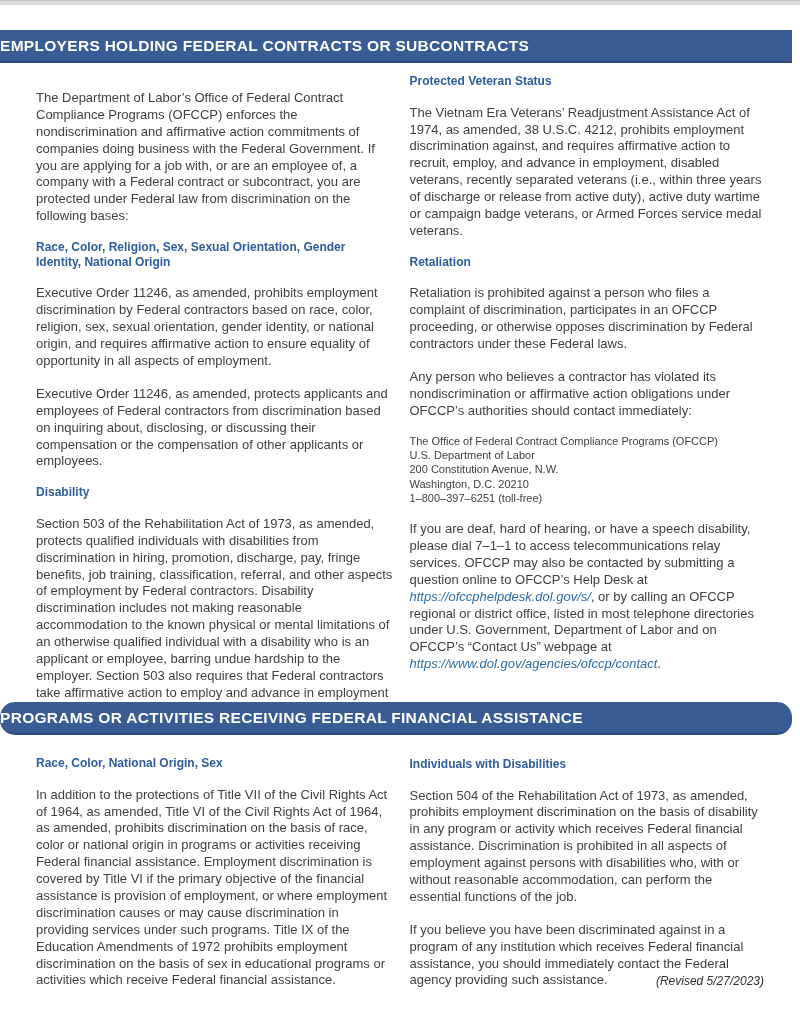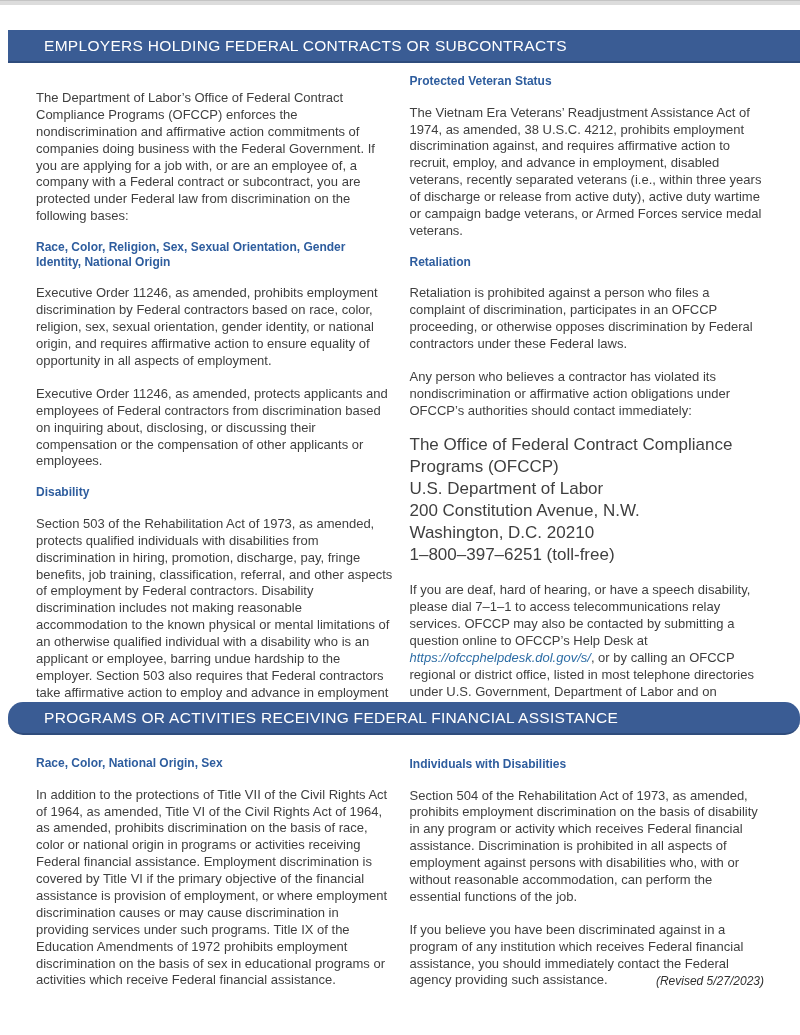--- a/index.html
+++ b/index.html
@@ -9,26 +9,26 @@
     background:#ffffff;
     font-family:"Liberation Sans", sans-serif;
     color:#3f3f3f;
     overflow:hidden;
   }
   .top-edge{
     position:absolute;top:0;left:0;width:800px;height:5px;
     background:#dcdcdc;border-top:1px solid #c4c4c4;box-sizing:border-box;
   }
   .banner{
-    position:absolute;left:8px;width:792px;height:33px;
+    position:absolute;left:0;width:792px;height:33px;
     background:#3a5c94;
     color:#ffffff;
     display:flex;align-items:center;
-    padding-left:36px;box-sizing:border-box;
-    font-weight:normal;font-size:15.5px;letter-spacing:0.3px;
+    box-sizing:border-box;
+    font-weight:bold;font-size:15.5px;letter-spacing:0.3px;
     border-bottom:2px solid #2f4c7c;
   }
   .banner-1{top:30px;}
   .banner-2{top:702px;border-radius:15px;}
   .cols{
     position:absolute;left:0;width:800px;
     display:flex;gap:17px;
     padding:0 34px 0 36px;box-sizing:border-box;
   }
   .cols-1{top:74px;}
@@ -42,21 +42,21 @@
     margin:15px 0 8px 0;
   }
   .sec-h.first{margin-top:0;}
   .body-p{
     font-size:13px;
     line-height:1.3;
     margin:16px 0 14px 0;
     color:#3f3f3f;
   }
   .addr-line{
-    font-size:17px;
+    font-size:11px;
     line-height:1.3;
     color:#3f3f3f;
   }
   .addr-block{margin:0 0 14px 0;}
   .url-link{
     color:#2d6da5;
     font-style:italic;
     text-decoration:none;
   }
   .footer-note{

